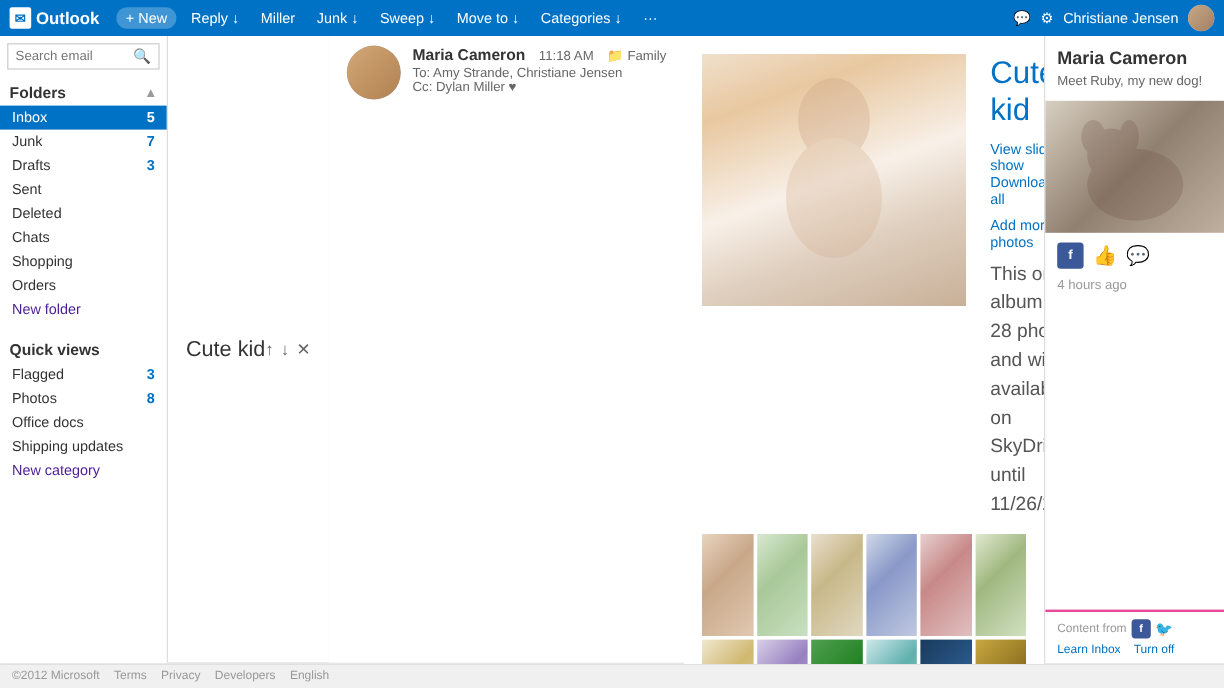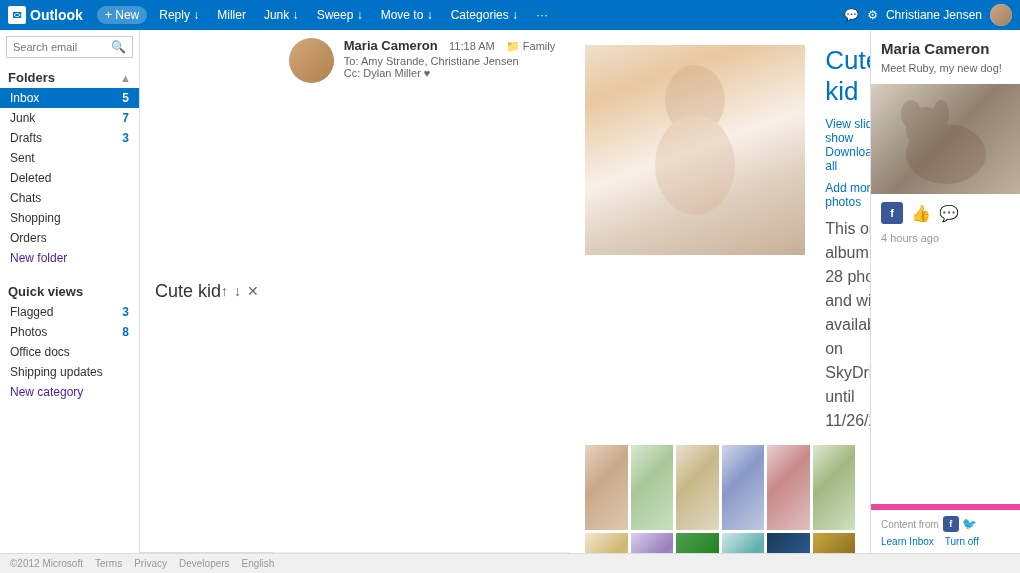--- a/index.html
+++ b/index.html
@@ -73,21 +73,21 @@
     .right-panel-header { padding: 10px; }
     .right-panel-name { font-size: 15px; font-weight: bold; color: #333; line-height: 1.2; }
     .right-panel-caption { font-size: 11px; color: #666; margin-top: 4px; }
     .right-panel-photo { width: 100%; height: 100px; background: linear-gradient(135deg, #c8d8e8, #f8f0e8); overflow: hidden; position: relative; }
     .right-panel-social { display: flex; gap: 8px; padding: 8px 10px; align-items: center; }
     .social-icon { width: 22px; height: 22px; border-radius: 3px; display: flex; align-items: center; justify-content: center; font-size: 11px; font-weight: bold; cursor: pointer; }
     .fb-icon { background: #3b5998; color: white; }
     .like-icon { color: #3b5998; font-size: 16px; cursor: pointer; }
     .comment-icon { color: #999; font-size: 16px; cursor: pointer; }
     .right-panel-time { padding: 0 10px; font-size: 11px; color: #999; }
-    .right-panel-footer { margin-top: auto; padding: 6px 10px; border-top: 6px solid #ec4899; font-size: 10px; color: #999; }
+    .right-panel-footer { margin-top: auto; padding: 6px 10px; border-top: 2px solid #ec4899; font-size: 10px; color: #999; }
     .right-panel-footer a { color: #0072C6; text-decoration: none; cursor: pointer; }
     .right-panel-footer-social { display: flex; gap: 4px; align-items: center; margin-bottom: 4px; }
 
     
     .app-footer { background: #f0f0f0; border-top: 1px solid #ddd; padding: 4px 10px; display: flex; gap: 12px; font-size: 10px; color: #999; flex-shrink: 0; }
     .app-footer a { color: #999; text-decoration: none; cursor: pointer; }
 
     
     .child-photo { background: linear-gradient(160deg, #f5e8d8 20%, #e8d0b8 50%, #d4b898 80%); }
     .family-photo-1 { background: linear-gradient(135deg, #e8d4c0 0%, #c8a888 40%, #e0c8b0 100%); }

